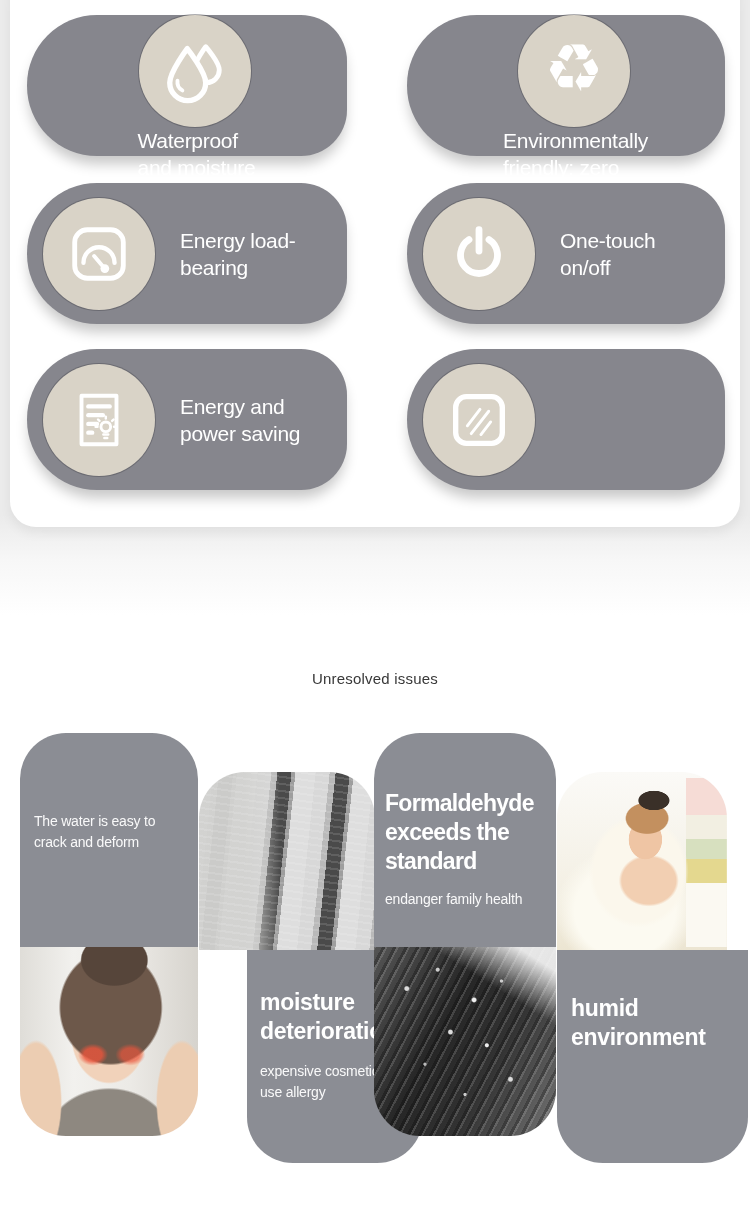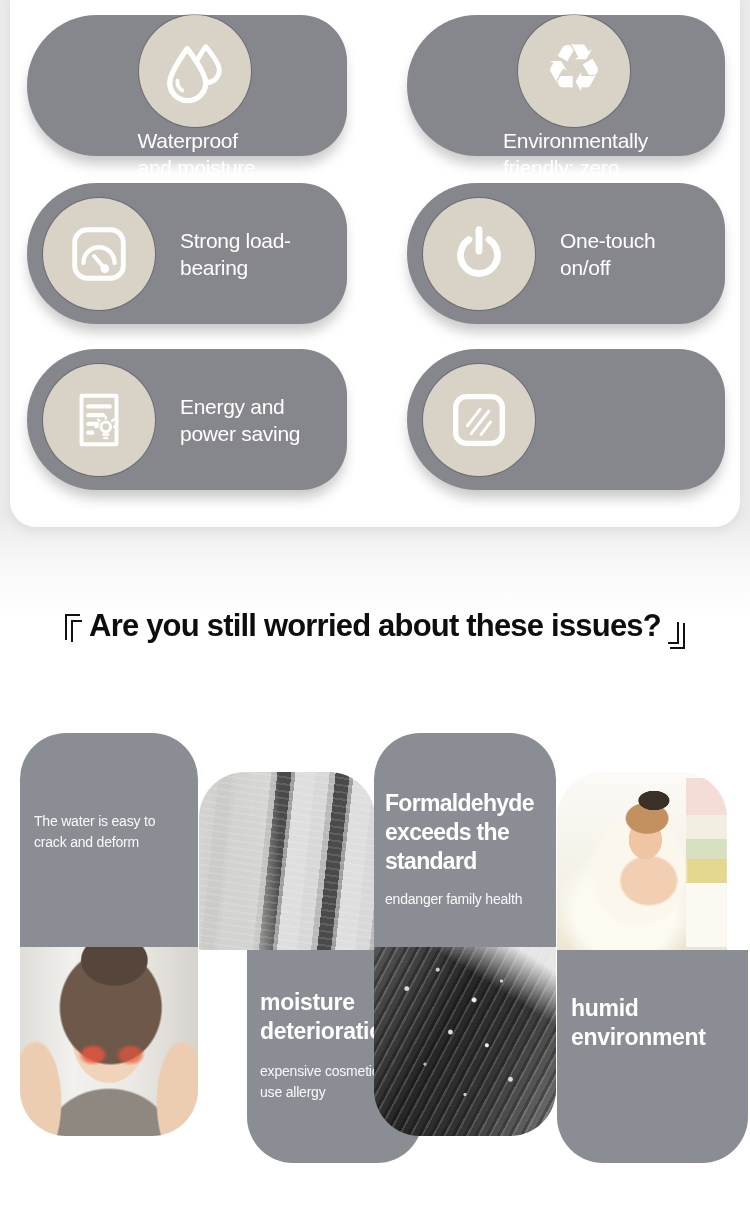--- a/index.html
+++ b/index.html
@@ -149,21 +149,21 @@
 
     <div class="pill c1 r2">
       <div class="circle">
         <svg class="icon-svg" width="68" height="68" viewBox="0 0 70 70" fill="none" stroke="#fff" stroke-linecap="round" stroke-linejoin="round">
           <rect x="10" y="10" width="50" height="50" rx="13" stroke-width="5"></rect>
           <path d="M19,44 A16,16 0 1 1 51,44" stroke-width="4.5"></path>
           <line x1="30" y1="37" x2="40" y2="49" stroke-width="4"></line>
           <circle cx="41" cy="50" r="4.5" fill="#fff" stroke="none"></circle>
         </svg>
       </div>
-      <div class="pill-label">Strong load-
+      <div class="pill-label">Energy load-
 bearing</div>
     </div>
 
     <div class="pill c1 r3">
       <div class="circle">
         <svg class="icon-svg" width="68" height="68" viewBox="0 0 70 70" fill="none" stroke="#fff" stroke-linecap="round" stroke-linejoin="round">
           <rect x="17" y="10" width="36" height="50" stroke-width="4"></rect>
           <line x1="24" y1="21" x2="46" y2="21" stroke-width="4.5"></line>
           <line x1="24" y1="30" x2="39" y2="30" stroke-width="4.5"></line>
           <line x1="24" y1="39" x2="33" y2="39" stroke-width="4.5"></line>
@@ -199,25 +199,21 @@
           <rect x="11" y="11" width="48" height="48" rx="11" stroke-width="5.5"></rect>
           <line x1="23" y1="41" x2="36" y2="24" stroke-width="3"></line>
           <line x1="27" y1="49" x2="45" y2="26" stroke-width="3"></line>
           <line x1="37" y1="50" x2="47" y2="37" stroke-width="3"></line>
         </svg>
       </div>
     </div>
   </section>
 
   <section class="issues">
-    <div class="headline">
-      <span class="bq bq-l"></span>
-      <h2>Are you still worried about these issues?</h2>
-      <span class="bq bq-r"></span>
-    </div>
+    <div class="subtitle">Unresolved issues</div>
 
     <div class="collage">
 
       <div class="blk issue-card c1-card">
         <div class="issue-desc m-t1">The water is easy to
 crack and deform</div>
       </div>
       <div class="blk img-woman c1-img"></div>
 
       <div class="blk img-planks c2-img"></div>

